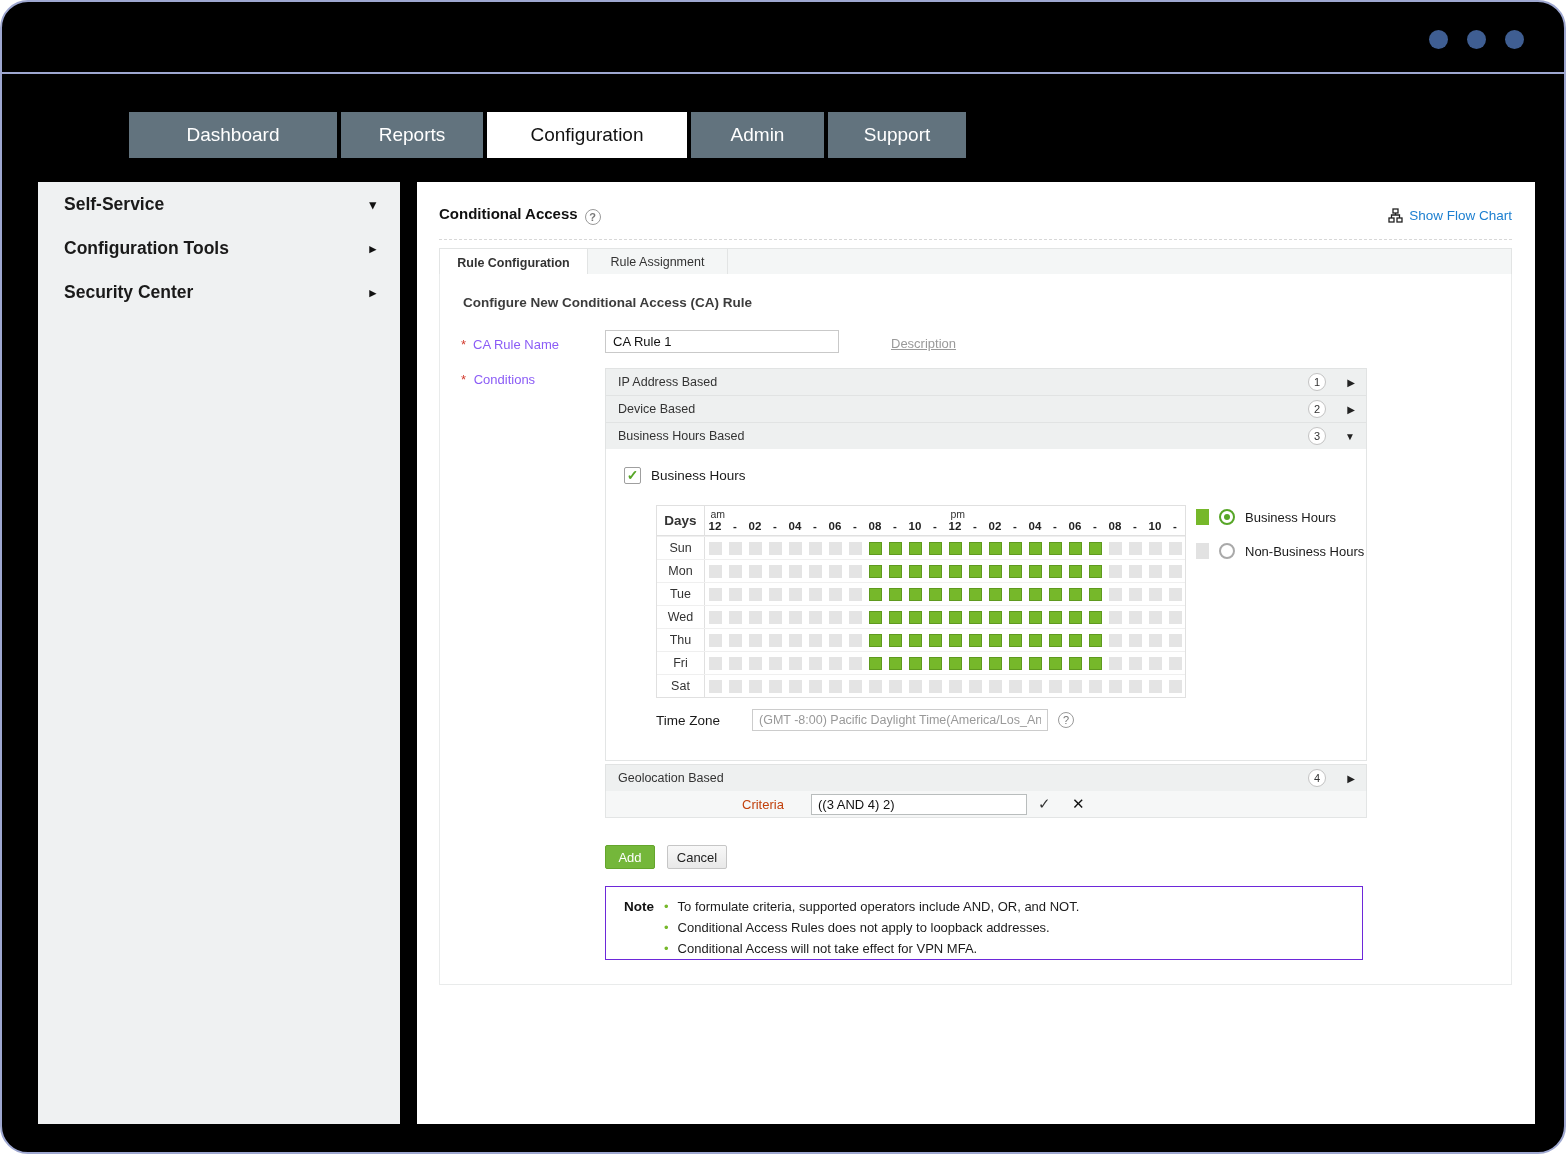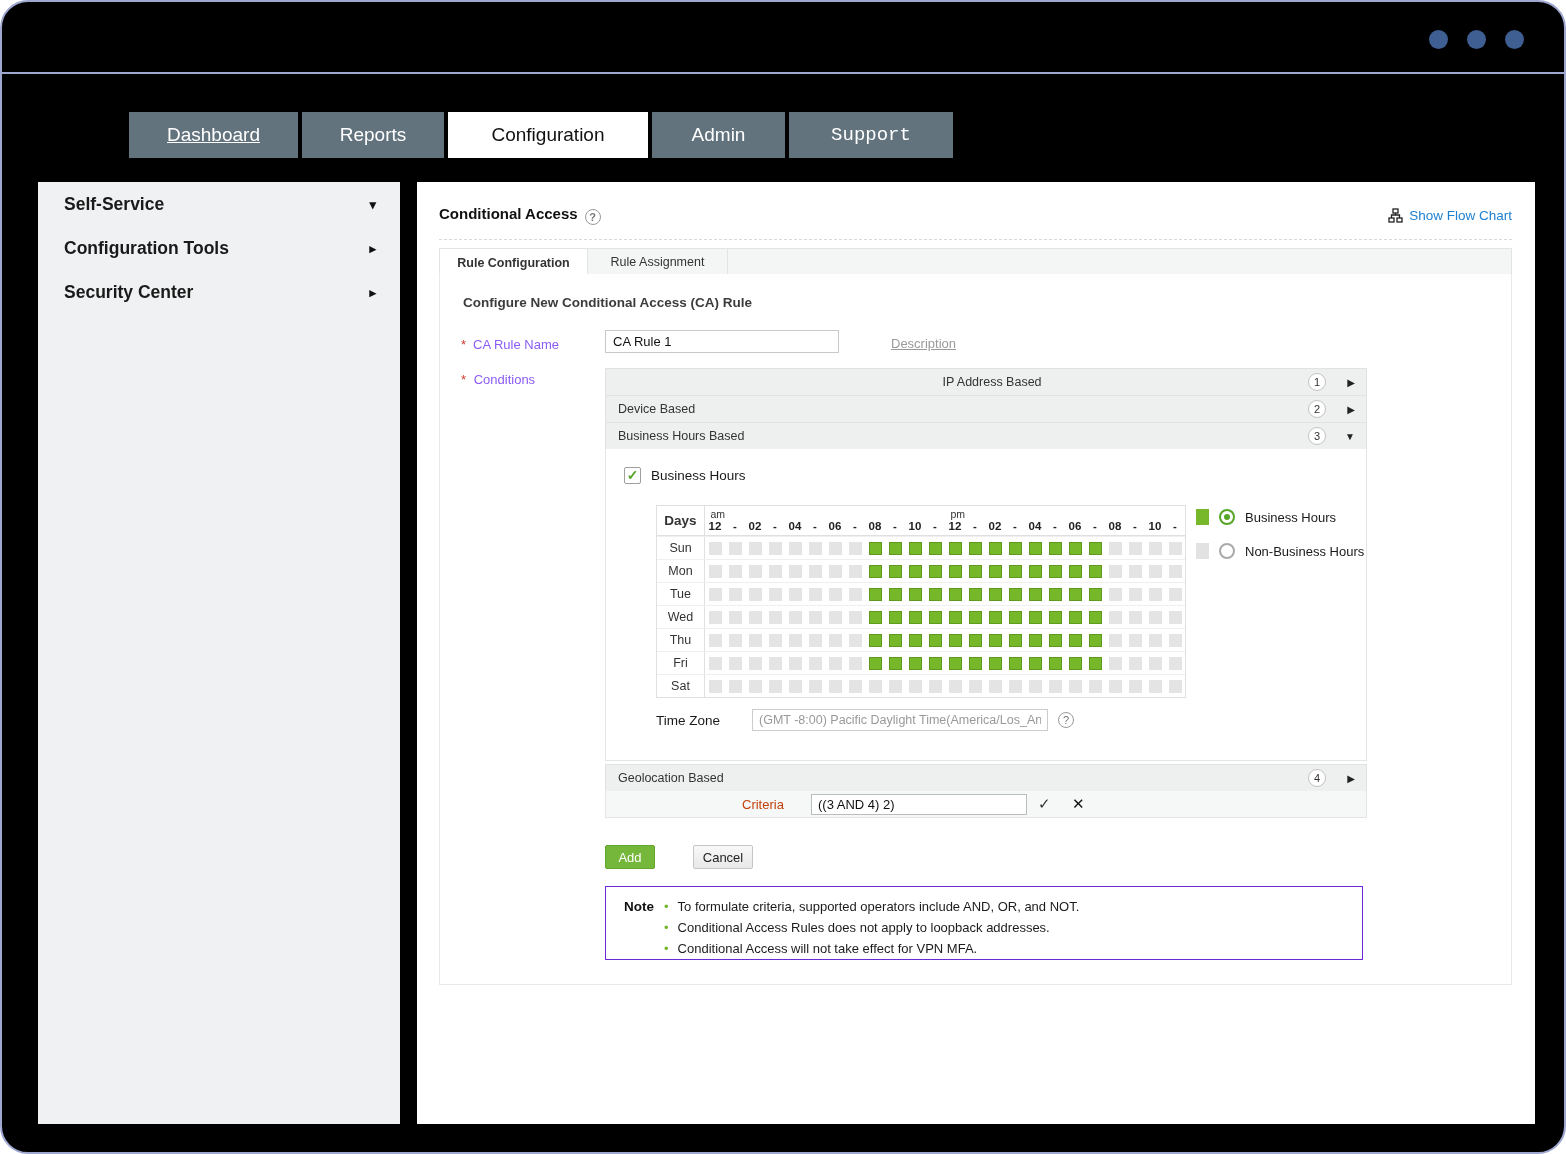--- a/index.html
+++ b/index.html
@@ -69,21 +69,21 @@
                 font-family:"Liberation Sans",sans-serif; color:#111; }
   .desc-link { position:absolute; left:430px; top:3px; color:#9a9a9a;
                text-decoration:underline; font-size:13px; cursor:pointer; }
 
   .conditions-label { position:absolute; left:21px; top:98px; }
 
   
   .accordion { position:absolute; left:165px; top:94px; width:762px; }
   .acc-bar { position:relative; height:28px; background:#eef0f0; border:1px solid #e1e3e3;
              margin-top:-1px; display:flex; align-items:center; cursor:pointer; }
-  .acc-bar:first-child { margin-top:0;justify-content:center; }
+  .acc-bar:first-child { margin-top:0; }
   .acc-label { margin-left:12px; font-size:12.5px; color:#333; }
   .acc-num { position:absolute; right:40px; top:4px; width:18px; height:18px;
              border:1px solid #c3c3c3; border-radius:50%; background:#fff;
              font-size:11px; color:#333; text-align:center; line-height:17px; }
   .acc-arrow { position:absolute; right:11px; font-size:10px; color:#222; }
 
   .acc-panel { position:relative; height:312px; background:#fff;
                border:1px solid #e3e5e5; border-top:none; margin-top:-1px; }
   .bh-check-row { position:absolute; left:18px; top:18px; display:flex;
                   align-items:center; gap:10px; }
@@ -139,21 +139,21 @@
   .crit-ok { position:absolute; left:432px; top:4px; font-size:15px; color:#333; cursor:pointer; }
   .crit-cancel { position:absolute; left:466px; top:4px; font-size:15px; color:#111; cursor:pointer; }
 
   
   .btn-row { position:absolute; left:165px; top:571px; display:flex; gap:12px; }
   .btn { height:24px; font-size:13px; border-radius:2px; cursor:pointer;
          display:flex; align-items:center; justify-content:center;
          font-family:"Liberation Sans",sans-serif; }
   .btn-add { width:50px; background:#74b73a; border:1px solid #64a52c; color:#fff; }
   .btn-cancel { width:60px; background:linear-gradient(#f8f8f8,#e8e8e8);
-                border:1px solid #c6c6c6; color:#222;margin-left:26px; }
+                border:1px solid #c6c6c6; color:#222; }
 
   
   .note-box { position:absolute; left:165px; top:612px; width:758px; height:74px;
               border:1px solid #6d28d9; background:#fff; }
   .note-label { position:absolute; left:18px; top:12px; font-weight:bold;
                 font-size:13.5px; color:#111; }
   .note-items { position:absolute; left:58px; top:12px; list-style:none; }
   .note-items li { font-size:13px; color:#1c1c1c; margin-bottom:6px;
                    display:flex; align-items:baseline; }
   .note-bullet { color:#76b82a; margin-right:9px; font-size:13px; }
@@ -166,25 +166,25 @@
   <div class="titlebar">
     <div class="dots">
       <span class="dot"></span>
       <span class="dot"></span>
       <span class="dot"></span>
     </div>
   </div>
   <div class="titlebar-line"></div>
 
   <nav class="topnav" id="topnav">
-      <div class="nav-tab" style="width: 169px; text-decoration: underline;">Dashboard</div>
+      <div class="nav-tab" style="width: 208px;">Dashboard</div>
       <div class="nav-tab" style="width: 142px;">Reports</div>
       <div class="nav-tab active" style="width: 200px;">Configuration</div>
       <div class="nav-tab" style="width: 133px;">Admin</div>
-      <div class="nav-tab" style="width: 164px; font-family: Liberation Mono, monospace;">Support</div>
+      <div class="nav-tab" style="width: 138px;">Support</div>
     </nav>
 
   <aside class="sidebar">
     <div class="side-header">
       <span>Self-Service</span>
       <span class="caret">▾</span>
     </div>
     <div class="side-header">
       <span>Configuration Tools</span>
       <span class="caret">▸</span>

